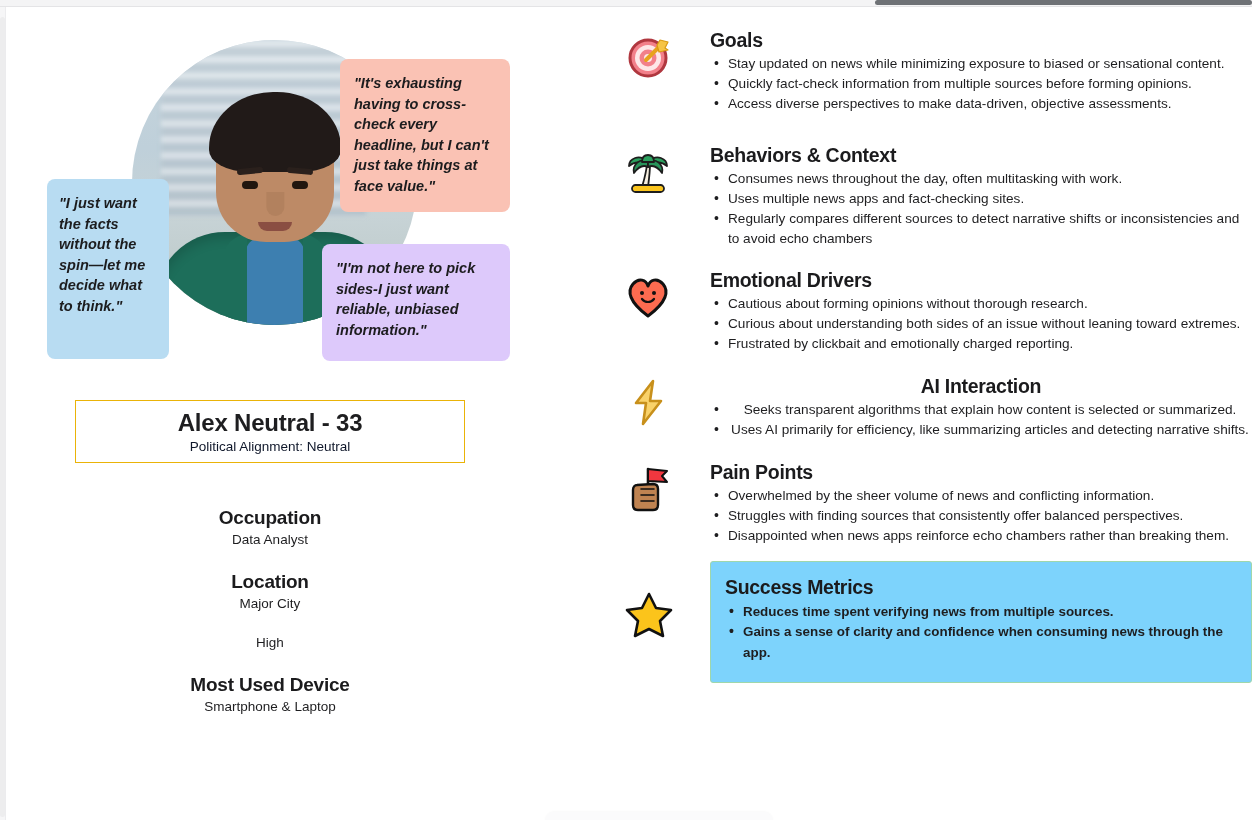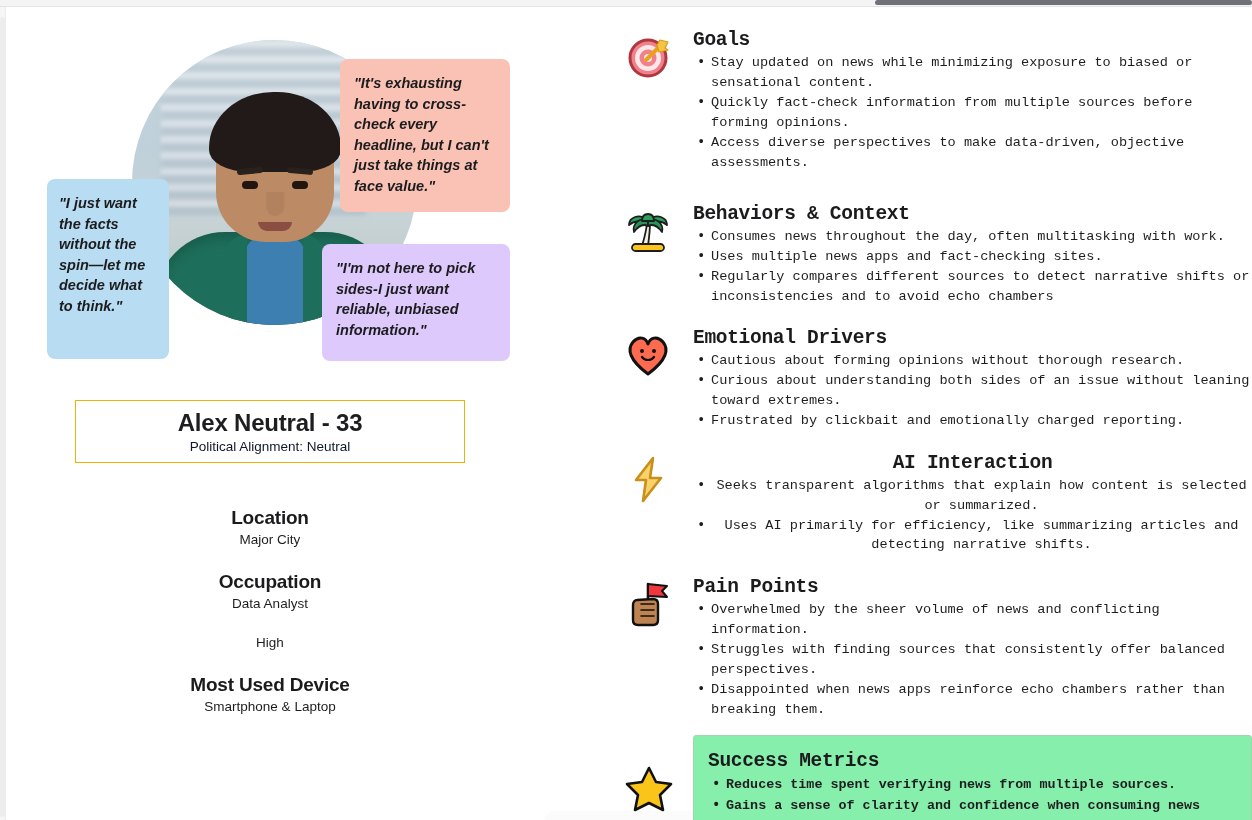--- a/index.html
+++ b/index.html
@@ -159,21 +159,21 @@
   }
 
   .attrs { position: absolute; left: 75px; top: 500px; width: 390px; }
   .attr { text-align: center; margin-bottom: 24px; }
   .attr .a-label { font-size: 19px; font-weight: bold; color: #1b1b1d; letter-spacing: -0.2px; }
   .attr .a-value { font-size: 13.5px; color: #1e1e20; margin-top: 3px; }
 
   
   #right-col { position: absolute; left: 620px; top: 7px; width: 632px; }
 
-  .section { position: relative; display: flex; gap: 15px; margin-bottom: 12px; font-family: Liberation Mono, monospace; }
+  .section { position: relative; display: flex; gap: 32px; margin-bottom: 12px; }
   .sec-icon {
     flex: 0 0 58px; width: 58px; height: 58px;
     display: flex; align-items: flex-start; justify-content: center; padding-top: 3px;
   }
   .sec-icon svg { display: block; }
   .sec-body { flex: 1 1 auto; padding-top: 1px; }
   .sec-title {
     font-size: 19.5px; font-weight: bold; color: #1b1b1d;
     letter-spacing: -0.3px; margin-bottom: 2px;
   }
@@ -189,21 +189,21 @@
 
   #section-goals { margin-top: 21px; }
   #section-goals .sec-body { margin-bottom: 10px; }
   #section-behaviors { margin-top: 19px; }
   #section-emotional { margin-top: 19px; }
   #section-ai { margin-top: 20px; text-align: center; }
   #section-pain { margin-top: 20px; }
   #section-success { margin-top: 20px; }
 
   #section-success .sec-body {
-    background: #86efac; border: 1px solid #9fd7ab; border-radius: 3px;
+    background: #7dd3fc; border: 1px solid #9fd7ab; border-radius: 3px;
     padding: 14px 11px 18px 14px; margin-top: -5px;
   }
   #section-success .sec-title { font-size: 19.5px; margin-bottom: 3px; }
   #section-success .sec-list li { font-weight: bold; font-size: 13.4px; line-height: 1.55; }
   #section-success .sec-icon { align-items: center; padding-top: 40px; }
 </style>
 </head>
 <body>
 
 <div id="canvas">
@@ -240,26 +240,26 @@
 
     <div class="bubble" id="bubble-purple">"I'm not here to pick sides-I just want reliable, unbiased information."</div>
 
     <div class="name-card">
       <div class="name">Alex Neutral - 33</div>
       <div class="alignment">Political Alignment: Neutral</div>
     </div>
 
     <div class="attrs" id="attrs">
         <div class="attr">
+          <div class="a-label">Occupation</div>
+          <div class="a-value">Data Analyst</div>
+        </div>
+        <div class="attr">
           <div class="a-label">Location</div>
           <div class="a-value">Major City</div>
-        </div>
-        <div class="attr">
-          <div class="a-label">Occupation</div>
-          <div class="a-value">Data Analyst</div>
         </div>
         <div class="attr">
           <div class="a-value">High</div>
         </div>
         <div class="attr">
           <div class="a-label">Most Used Device</div>
           <div class="a-value">Smartphone &amp; Laptop</div>
         </div>
       </div>
   </div>

